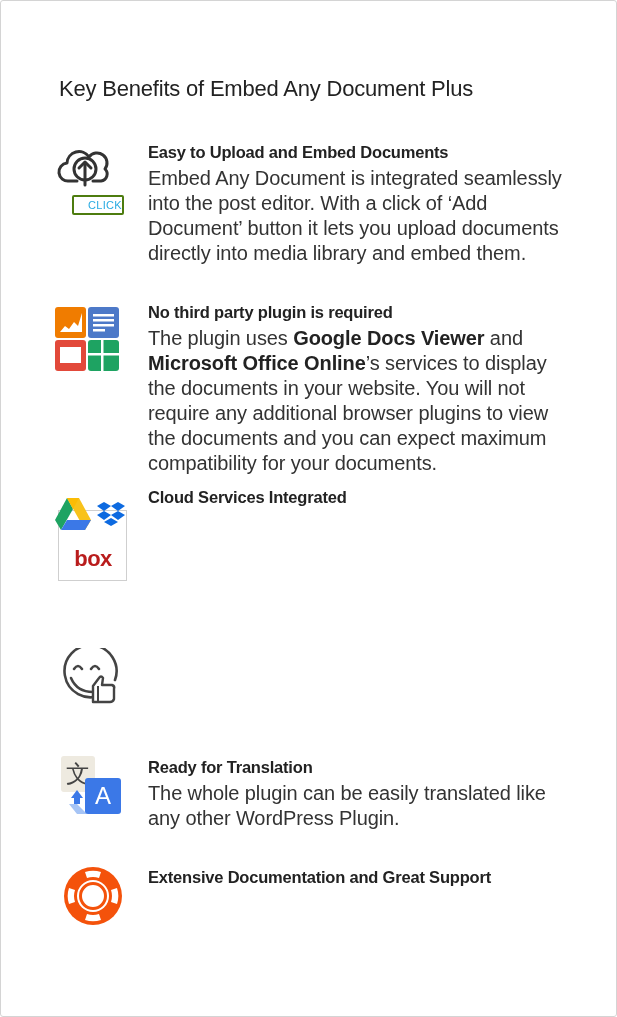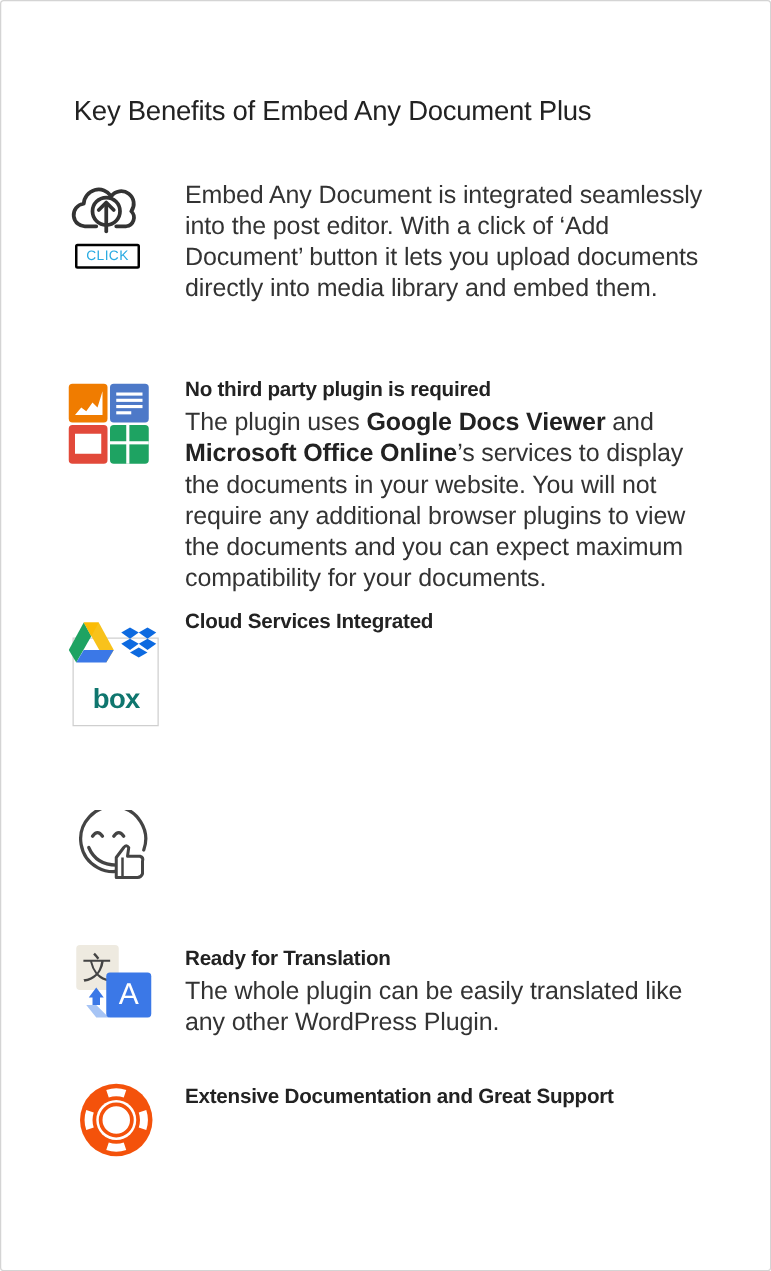--- a/index.html
+++ b/index.html
@@ -20,44 +20,45 @@
     .feature h3 {
       margin: 0; font-family: "Liberation Sans", sans-serif; font-size: 16.5px;
       font-weight: bold; color: #222; line-height: 22px; letter-spacing: -0.2px;
     }
     .feature p {
       margin: 3px 0 0 0; font-family: "Liberation Sans", sans-serif; font-size: 20px;
       color: #333; line-height: 25px; letter-spacing: -0.1px;
     }
     .feature p b { font-weight: bold; color: #222; text-align: center; }
     .click-badge {
-      position: absolute; left: 7px; top: 54px; width: 48px; height: 16px;
-      border: 2px solid #000000; border-radius: 2px;
+      position: absolute; left: 19px; top: 54px; width: 48px; height: 16px;
+      border: 2px solid #4d7c0f; border-radius: 2px;
       font-family: "Liberation Sans", sans-serif; font-size: 11px; color: #29abe2;
-      text-align: center; line-height: 16px; letter-spacing: 0.3px;
+      text-align: right; line-height: 16px; letter-spacing: 0.3px;
     }
   </style>
 </head>
 <body>
 
 <div class="card">
 
   <div class="title">Key Benefits of Embed Any Document Plus</div>
 
   <div class="feature" style="top:140px;">
     <div class="icon" style="top:0; width:64px; height:76px;">
       <svg width="64" height="52" viewBox="0 0 64 52">
         <path d="M24 40 H16 A9 9 0 0 1 14 22 A12 12 0 0 1 36 16 A10 10 0 0 1 52 28 A7 7 0 0 1 48 40 H40" fill="none" stroke="#333" stroke-width="3" stroke-linecap="round" stroke-linejoin="round"></path>
         <circle cx="32" cy="28" r="11" fill="none" stroke="#333" stroke-width="3"></circle>
         <line x1="32" y1="44" x2="32" y2="22" stroke="#333" stroke-width="3" stroke-linecap="round"></line>
         <polyline points="26,27 32,21 38,27" fill="none" stroke="#333" stroke-width="3" stroke-linecap="round" stroke-linejoin="round"></polyline>
       </svg>
       <div class="click-badge">CLICK</div>
     </div>
     <div class="text">
+      <h3>Easy to Upload and Embed Documents</h3>
       <p>Embed Any Document is integrated seamlessly into the post editor. With a click of ‘Add Document’ button it lets you upload documents directly into media library and embed them.</p>
     </div>
   </div>
 
   <div class="feature" style="top:300px;">
     <div class="icon" style="top:4px; width:68px; height:68px;">
       <svg width="68" height="68" viewBox="0 0 68 68">
         <rect x="2" y="2" width="31" height="31" rx="3" fill="#f07c00"></rect>
         <polyline points="7,27 12,21 16,24 21,17 25,21 29,8 29,27 7,27" fill="#fff"></polyline>
         <rect x="35" y="2" width="31" height="31" rx="3" fill="#4d79c8"></rect>
@@ -87,21 +88,21 @@
         <polygon points="6,34 12,24 36,24 30,34" fill="#3b78e7"></polygon>
         <polygon points="12,2 24,2 18,13" fill="#fbbc05"></polygon>
         <g fill="#0d6ae0">
           <polygon points="49,6 56,10 49,15 42,10"></polygon>
           <polygon points="63,6 70,10 63,15 56,10"></polygon>
           <polygon points="49,15 56,19 49,24 42,19"></polygon>
           <polygon points="63,15 70,19 63,24 56,19"></polygon>
           <polygon points="56,22 63,26 56,30 49,26"></polygon>
         </g>
       </svg>
-      <div style="position:absolute; left:3px; top:50px; width:70px; text-align:center; font-family:'Liberation Sans',sans-serif; font-size:22px; font-weight:bold; color:#0f766e; letter-spacing:-0.5px;">box</div>
+      <div style="position:absolute; left:3px; top:50px; width:70px; text-align:center; font-family:'Liberation Sans',sans-serif; font-size:22px; font-weight:bold; color:#b91c1c; letter-spacing:-0.5px;">box</div>
     </div>
     <div class="text">
       <h3>Cloud Services Integrated</h3>
     </div>
   </div>
 
   <div class="feature" style="top:645px;">
     <div class="icon" style="top:2px; left:60px; width:60px; height:58px;">
       <svg width="60" height="58" viewBox="0 0 60 58">
         <path d="M40 47 A26 26 0 1 1 54 32" fill="none" stroke="#444" stroke-width="2.6" stroke-linecap="round"></path>

